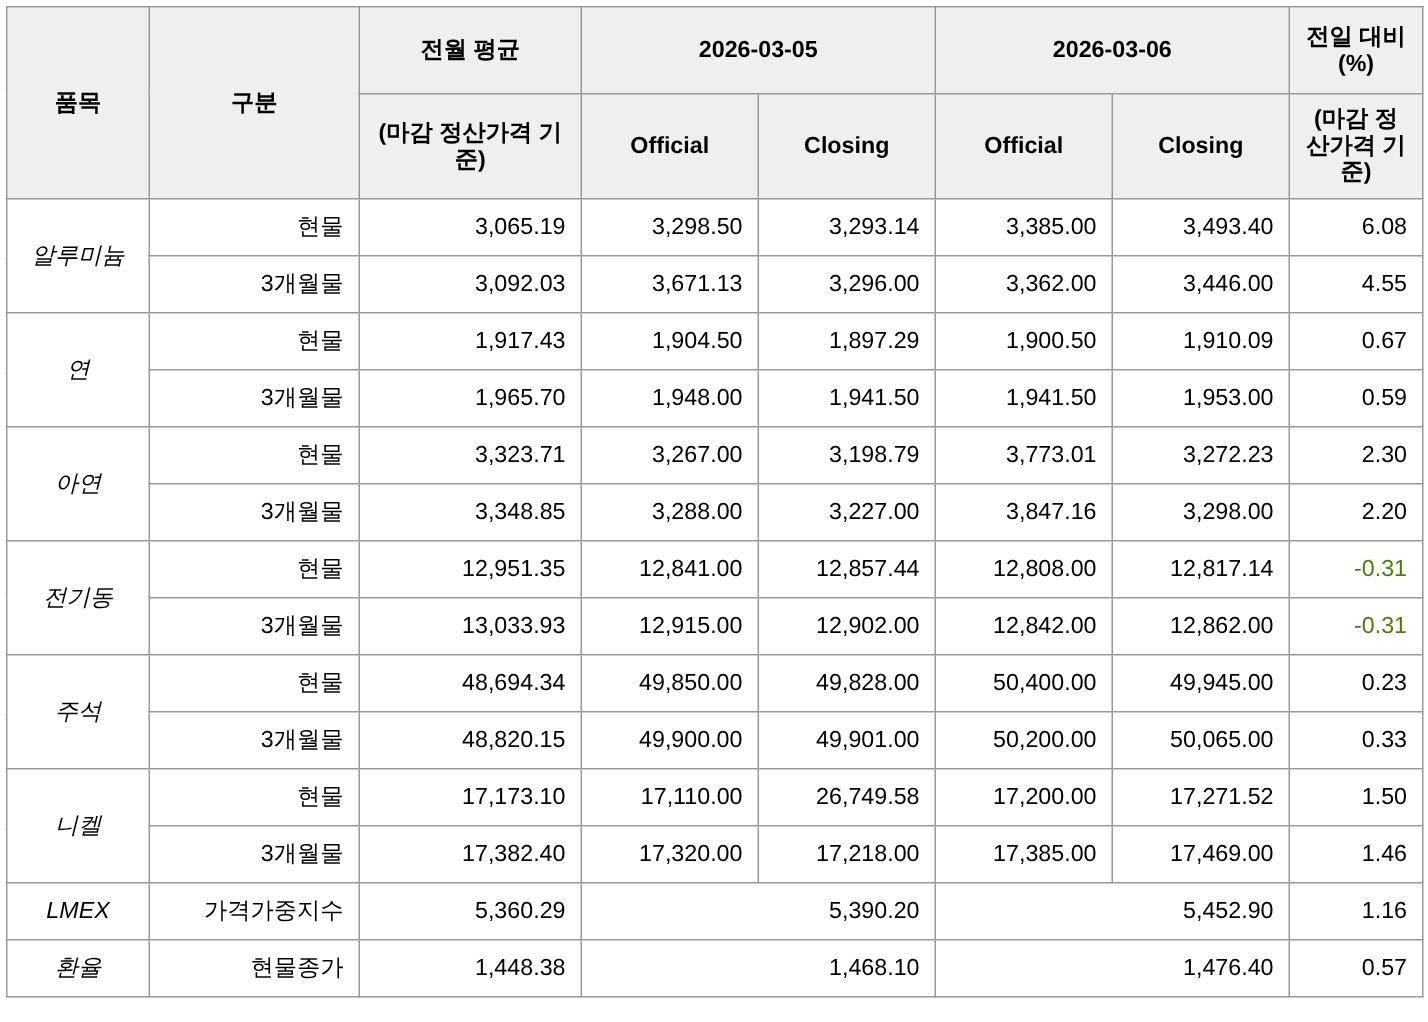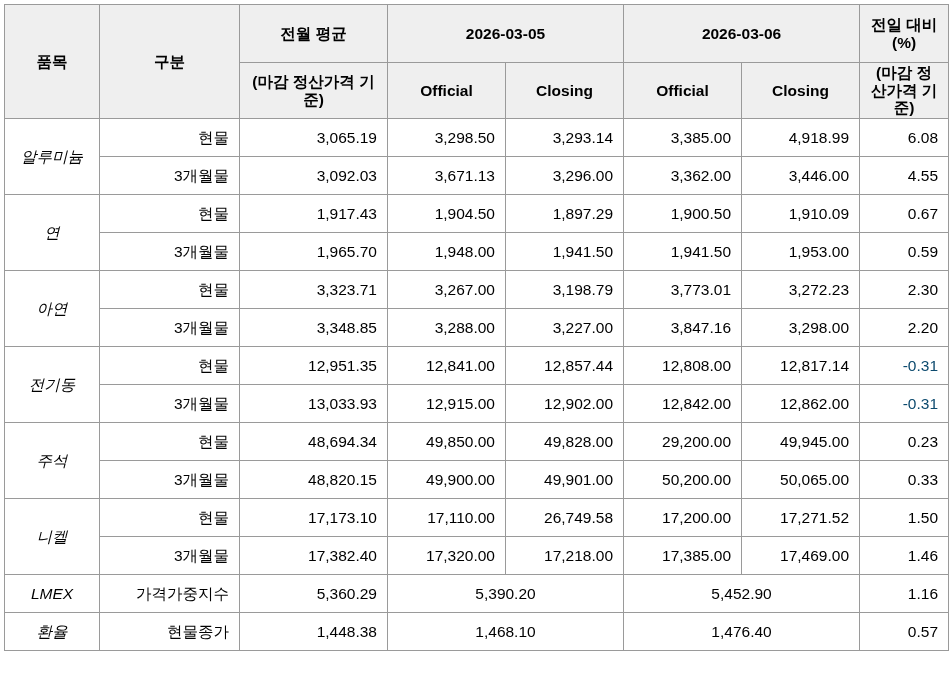--- a/index.html
+++ b/index.html
@@ -56,37 +56,36 @@
   }
   td.kind-cell {
     text-align: right;
     font-size: 15.5px;
   }
   td.num {
     text-align: right;
     font-size: 15.5px;
   }
   td.num.neg {
-    color: #0c4a6e;
+    color: #4d7c0f;
   }
   td.num.center {
-    text-align: center;
   }
   
   col.c-item    { width: 95px; }
   col.c-kind    { width: 140px; }
   col.c-prev    { width: 148px; }
   col.c-d1off   { width: 118px; }
   col.c-d1clo   { width: 118px; }
   col.c-d2off   { width: 118px; }
   col.c-d2clo   { width: 118px; }
   col.c-chg     { width: 89px; }
 
   tr.r-head1 { height: 58px; }
-  tr.r-head2 { height: 56px; border-radius: 15px; }
+  tr.r-head2 { height: 70px; border-radius: 15px; }
   tr.data { height: 38px; }
   tr.data-last { height: 38px; padding-left: 16px; }
 </style>
 </head>
 <body>
 
 <div id="sheet">
   <table class="price-table">
     <colgroup>
       <col class="c-item">
@@ -117,21 +116,21 @@
       </tr>
     </thead>
     <tbody id="tbody">
         <tr class="data">
           <td class="item-cell" rowspan="2">알루미늄</td>
           <td class="kind-cell">현물</td>
           <td class="num">3,065.19</td>
           <td class="num">3,298.50</td>
           <td class="num">3,293.14</td>
           <td class="num">3,385.00</td>
-          <td class="num">4,918.99</td>
+          <td class="num">3,493.40</td>
           <td class="num">6.08</td>
         </tr>
         <tr class="data">
           <td class="kind-cell">3개월물</td>
           <td class="num">3,092.03</td>
           <td class="num">3,671.13</td>
           <td class="num">3,296.00</td>
           <td class="num">3,362.00</td>
           <td class="num">3,446.00</td>
           <td class="num">4.55</td>
@@ -192,21 +191,21 @@
           <td class="num">12,842.00</td>
           <td class="num">12,862.00</td>
           <td class="num neg">-0.31</td>
         </tr>
         <tr class="data">
           <td class="item-cell" rowspan="2">주석</td>
           <td class="kind-cell">현물</td>
           <td class="num">48,694.34</td>
           <td class="num">49,850.00</td>
           <td class="num">49,828.00</td>
-          <td class="num">29,200.00</td>
+          <td class="num">50,400.00</td>
           <td class="num">49,945.00</td>
           <td class="num">0.23</td>
         </tr>
         <tr class="data">
           <td class="kind-cell">3개월물</td>
           <td class="num">48,820.15</td>
           <td class="num">49,900.00</td>
           <td class="num">49,901.00</td>
           <td class="num">50,200.00</td>
           <td class="num">50,065.00</td>

